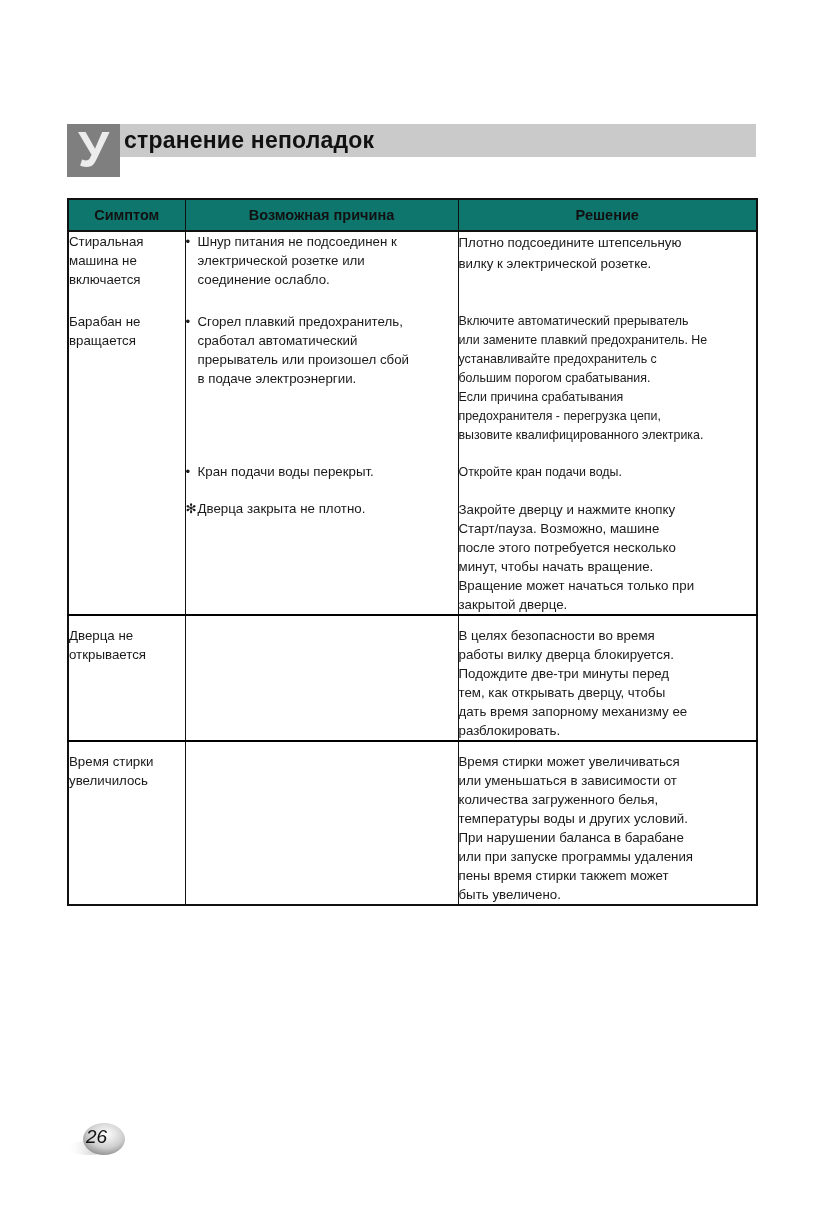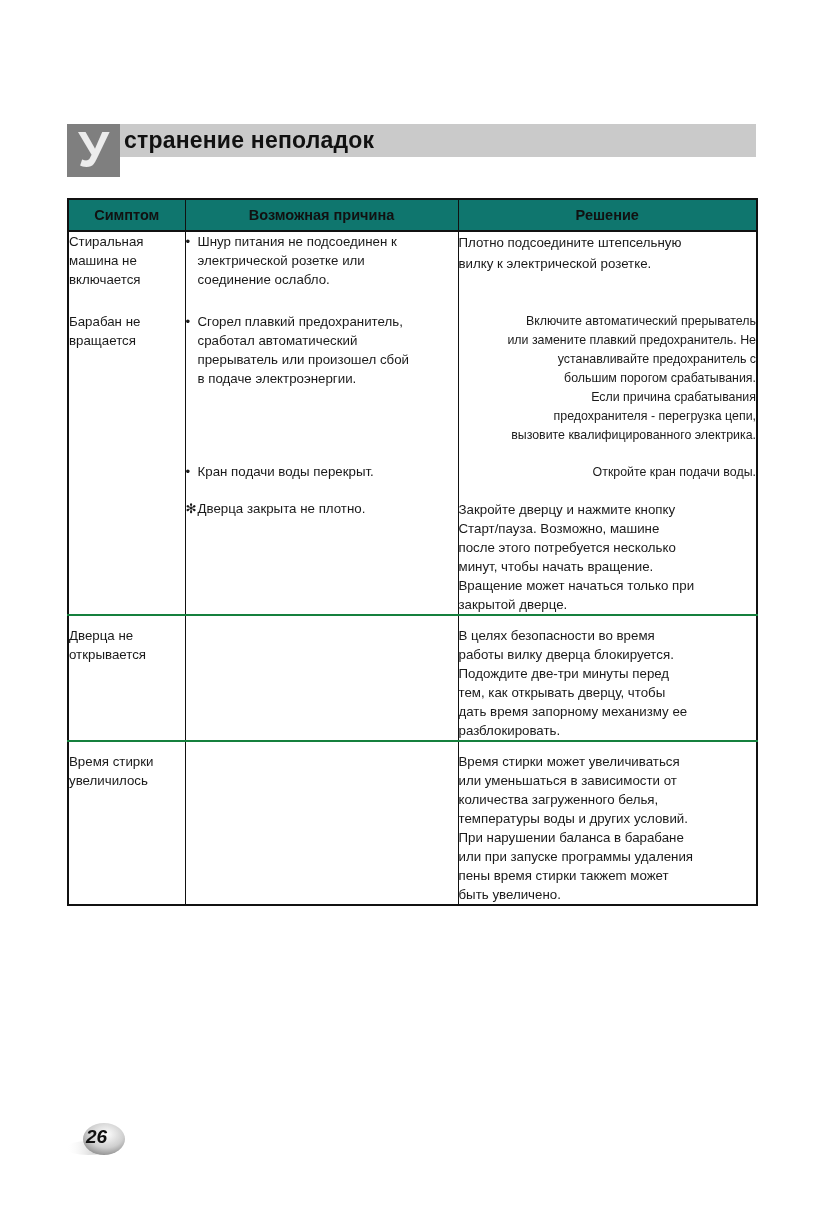--- a/index.html
+++ b/index.html
@@ -13,35 +13,35 @@
          font-size: 23px; font-weight: bold; color: #111; letter-spacing: 0.2px; }
 
   table.trouble { position: absolute; left: 67px; top: 198px; width: 689px; border-collapse: collapse;
          border: 2px solid #111; table-layout: fixed; }
   table.trouble th { background: #0f766e; font-weight: bold; font-size: 14.5px; height: 30px; padding: 0;
          border-left: 1.5px solid #111; border-bottom: 2px solid #111; text-align: center; color: #111; }
   table.trouble th:first-child { border-left: none; }
   table.trouble td { vertical-align: top; font-size: 13.3px; line-height: 19px; border-left: 1.5px solid #111;
          padding: 0; }
   table.trouble td:first-child { border-left: none; }
-  table.trouble tr.group-end td { border-bottom: 2px solid #15803d; }
+  table.trouble tr.group-end td { border-bottom: 2px solid #000000; }
 
   .cell-symptom { padding: 12px 8px 0 9px; }
   .cell-cause { padding: 12px 8px 0 6px; }
   .cell-solution { padding: 12px 6px 0 12px; }
 
   .cause-item { display: flex; }
   .bullet { width: 12px; flex: 0 0 12px; }
   .strong { font-weight: normal; }
 
-  .sol-small { font-size: 12.4px; line-height: 19px; text-align: right; }
+  .sol-small { font-size: 12.4px; line-height: 19px; }
   .pad-last { padding-bottom: 8px; }
 
   .page-badge { position: absolute; left: 66px; top: 1122px; width: 60px; height: 36px; }
-  .page-num { position: absolute; left: 86px; top: 1126px; font-size: 19px; font-weight: bold; font-style: italic;
+  .page-num { position: absolute; left: 86px; top: 1126px; font-size: 19px; font-weight: normal; font-style: italic;
          color: #111; }
 </style>
 </head>
 <body>
 
 <div class="title-bar"></div>
 <div class="title-letter-box">У</div>
 <div class="title-text">странение неполадок</div>
 
 <table class="trouble">

